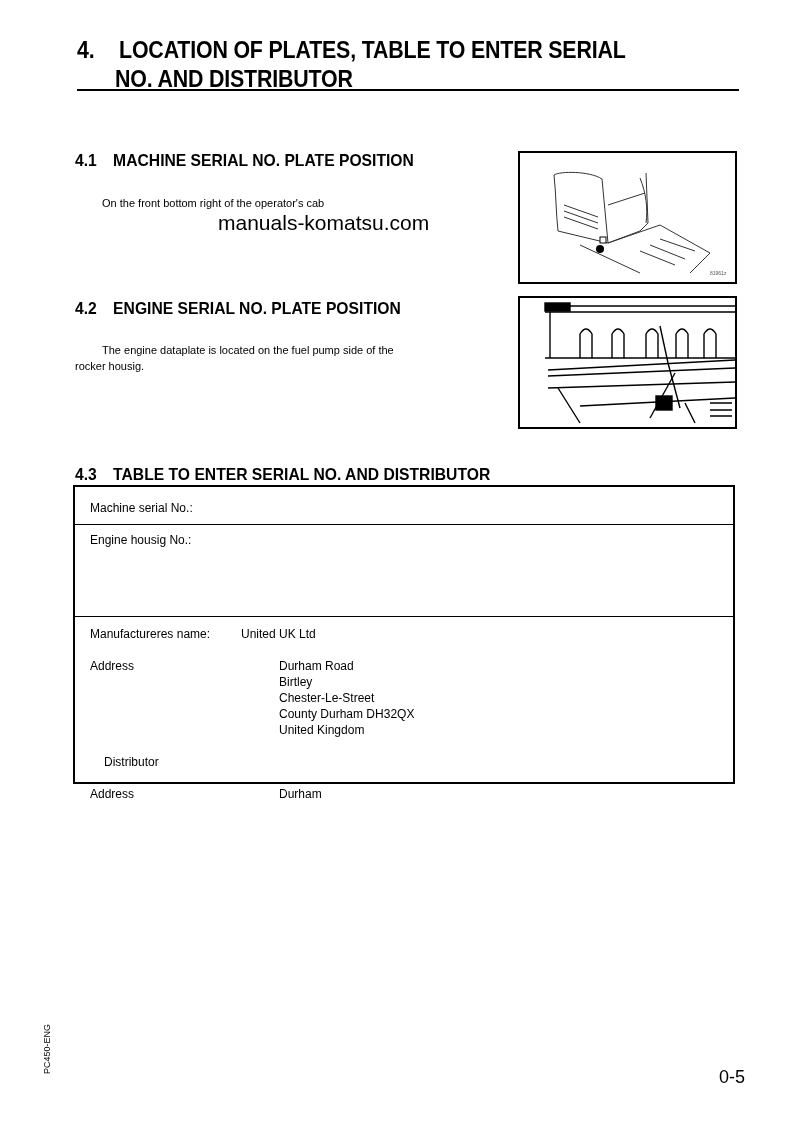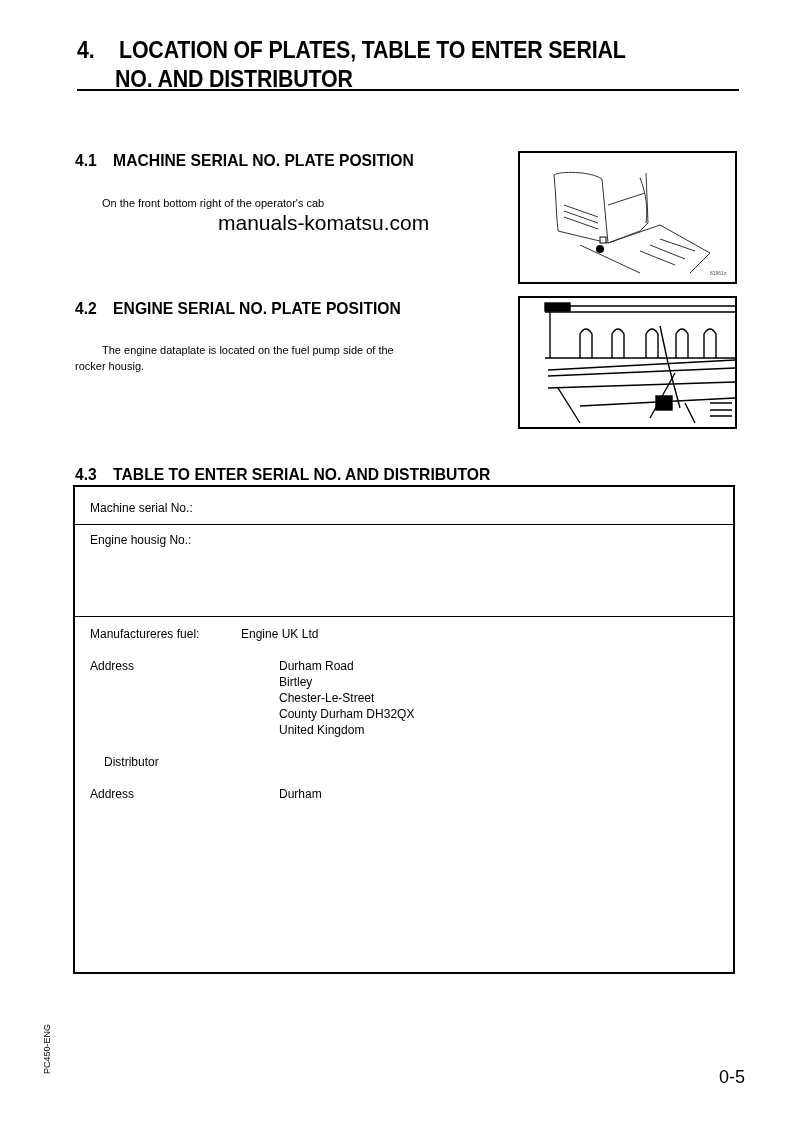--- a/index.html
+++ b/index.html
@@ -4,21 +4,21 @@
 <style>
   html, body { margin: 0; padding: 0; background: #ffffff; }
   body { width: 793px; height: 1123px; position: relative; overflow: hidden; font-family: "Liberation Sans", sans-serif; color: #000; }
   .abs { position: absolute; }
   .h1 { font-family: "Liberation Sans", sans-serif; font-weight: bold; font-size: 23px; letter-spacing: -0.2px; line-height: 29px; transform: scaleX(0.93); transform-origin: left; }
   .h1-rule { left: 77px; top: 89px; width: 662px; height: 0; border-top: 2px solid #000; }
   .h2 { font-weight: bold; font-size: 16.5px; line-height: 20px; transform: scaleX(0.95); transform-origin: left; white-space: nowrap; }
   .body { font-size: 11px; line-height: 16px; }
   .watermark { font-size: 21px; line-height: 24px; color: #000; }
   .figure { border: 2px solid #000; background: #fff; box-sizing: border-box; overflow: hidden; }
-  .table { left: 73px; top: 485px; width: 662px; height: 489px; border: 2px solid #000; box-sizing: border-box; }
+  .table { left: 73px; top: 485px; width: 662px; height: 299px; border: 2px solid #000; box-sizing: border-box; }
   .row-div { position: absolute; left: 0; right: 0; height: 0; border-top: 1px solid #000; }
   .cell-text { position: absolute; font-size: 12px; line-height: 16px; white-space: nowrap; }
   .side { font-size: 9px; transform: rotate(-90deg); transform-origin: left top; white-space: nowrap; }
   .pagenum { font-size: 18px; }
 </style>
 </head>
 <body>
 
 <div class="abs h1" style="left:77px; top:36px;">
   <span>4.</span>
@@ -87,22 +87,22 @@
   <span>4.3</span>
   <span style="display:inline-block; width:8px;"></span>
   <span>TABLE TO ENTER SERIAL NO. AND DISTRIBUTOR</span>
 </div>
 
 <div class="abs table">
   <div class="cell-text" style="left:15px; top:13px;">Machine serial No.:</div>
   <div class="row-div" style="top:37px;"></div>
   <div class="cell-text" style="left:15px; top:45px;">Engine housig No.:</div>
   <div class="row-div" style="top:129px;"></div>
-  <div class="cell-text" style="left:15px; top:139px;">Manufactureres fuel:</div>
-  <div class="cell-text" style="left:166px; top:139px;">Engine UK Ltd</div>
+  <div class="cell-text" style="left:15px; top:139px;">Manufactureres name:</div>
+  <div class="cell-text" style="left:166px; top:139px;">United UK Ltd</div>
   <div class="cell-text" style="left:15px; top:171px;">Address</div>
   <div class="cell-text" style="left:204px; top:171px;">Durham Road</div>
   <div class="cell-text" style="left:204px; top:187px;">Birtley</div>
   <div class="cell-text" style="left:204px; top:203px;">Chester-Le-Street</div>
   <div class="cell-text" style="left:204px; top:219px;">County Durham DH32QX</div>
   <div class="cell-text" style="left:204px; top:235px;">United Kingdom</div>
   <div class="cell-text" style="left:13px; top:267px;margin-left:16px;">Distributor</div>
   <div class="cell-text" style="left:15px; top:299px;">Address</div>
   <div class="cell-text" style="left:204px; top:299px;">Durham</div>
 </div>

